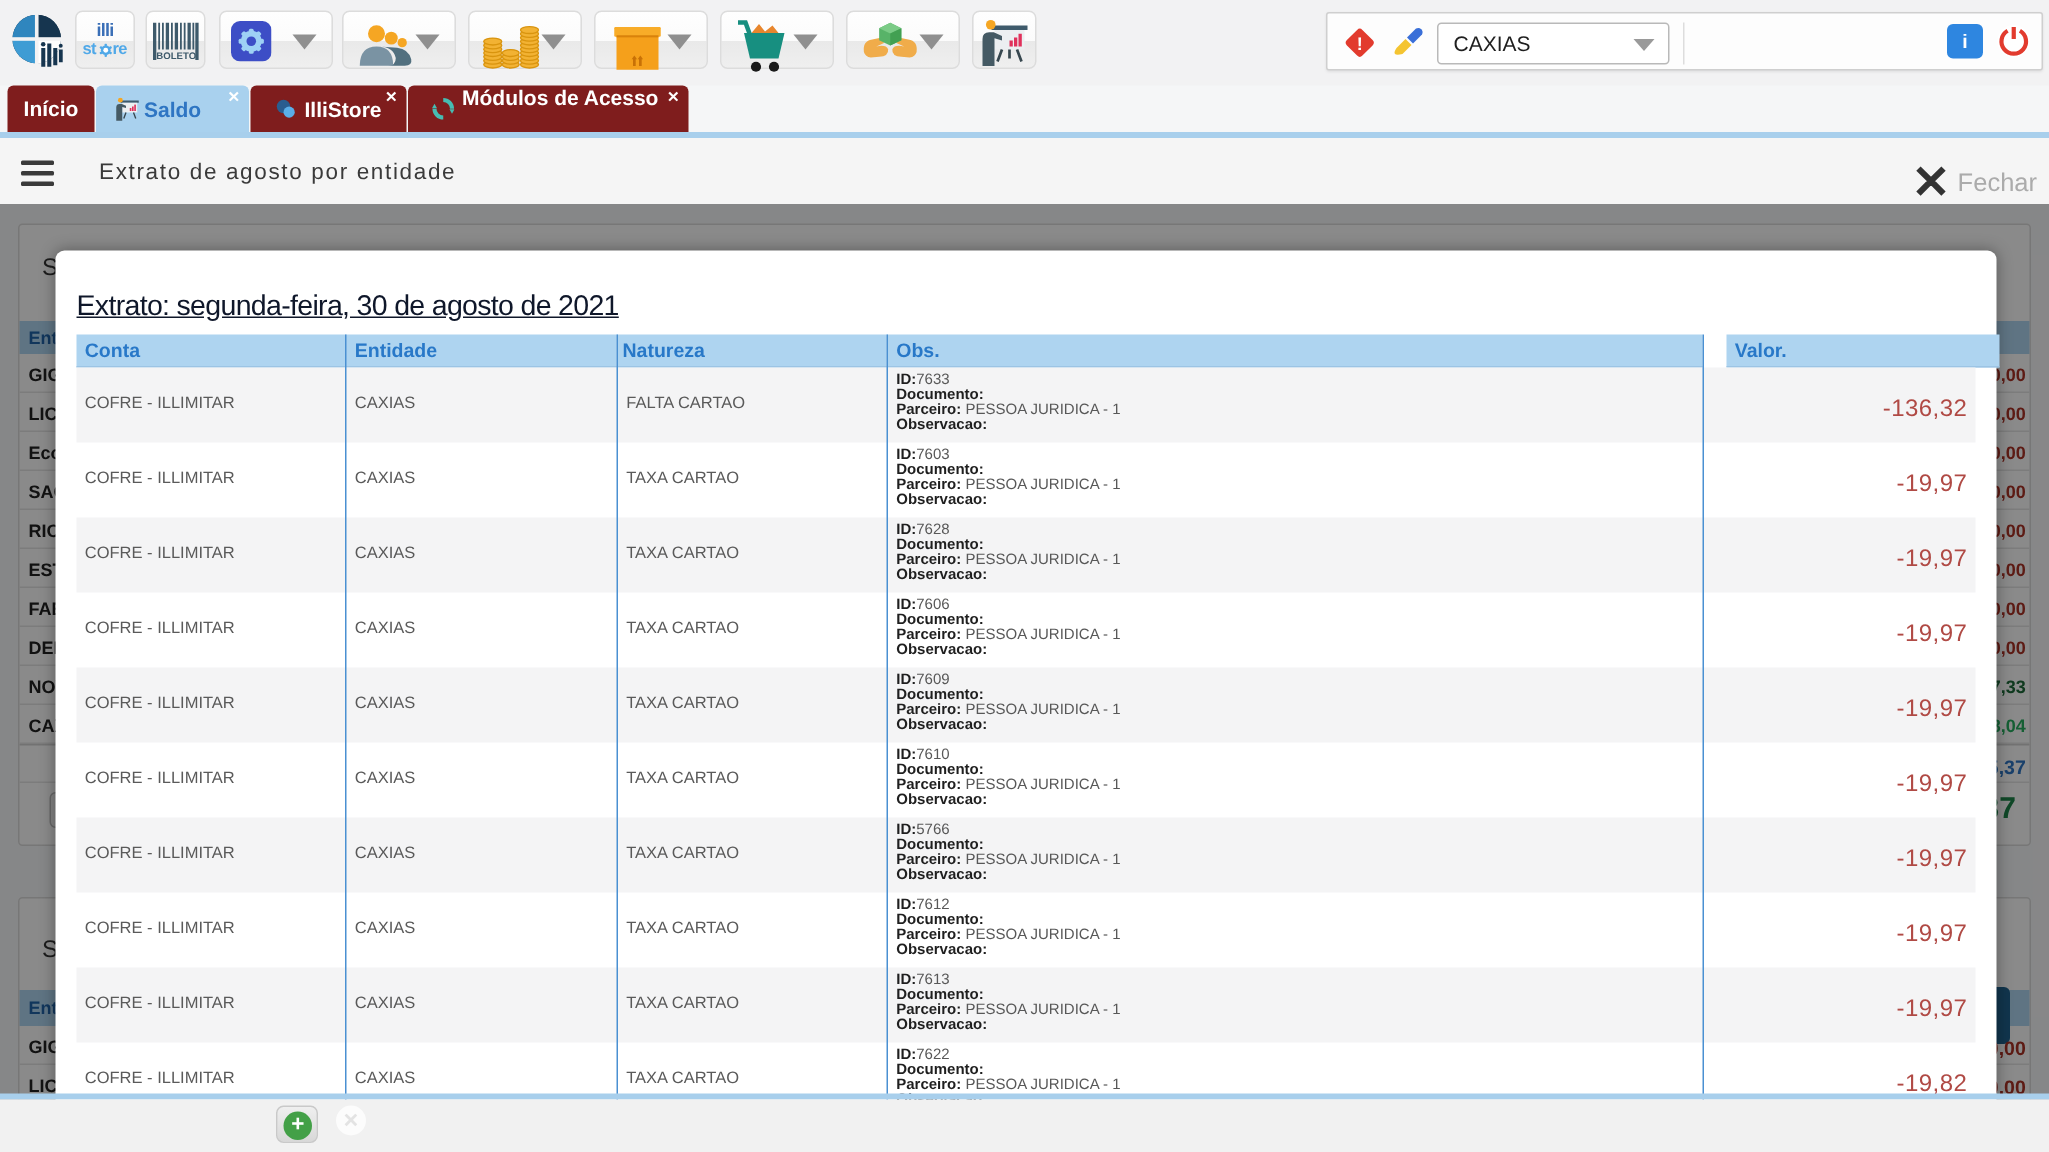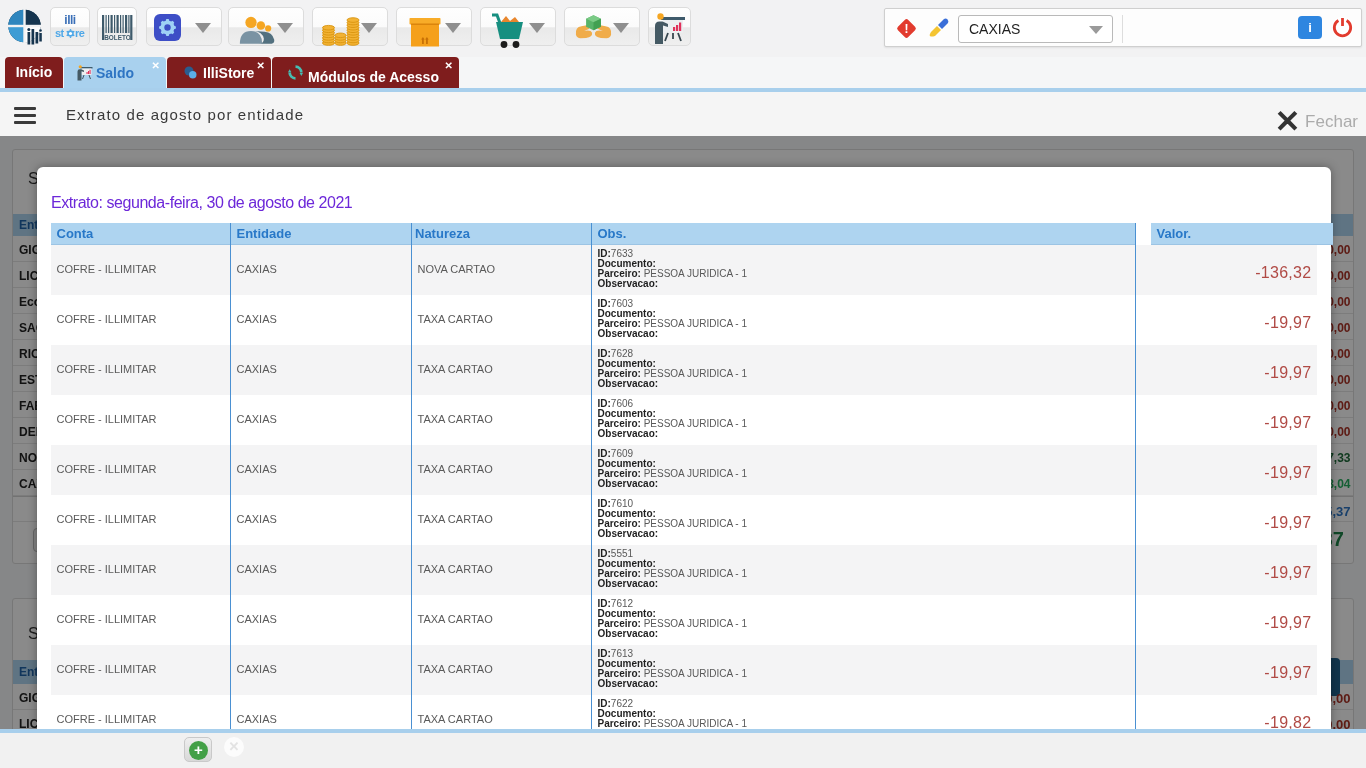--- a/index.html
+++ b/index.html
@@ -29,21 +29,21 @@
 #bgpage { position:absolute; left:0; top:136px; width:1366px; height:597px; background:#F5F6F7; overflow:hidden; }
 .bgpanel { position:absolute; left:12px; width:1342px; background:#FBFBFB; border:1px solid #D9D9D9; border-radius:3px; }
 .bghead { position:absolute; left:0; width:100%; height:22px; background:#AED3EE; }
 .bgrow { position:absolute; left:0; width:100%; height:26px; font-size:12px; font-weight:bold; color:#222; border-bottom:1px solid #E2E2E2; }
 .bgrow .lbl { position:absolute; left:6px; top:7px; }
 .bgrow .val { position:absolute; right:2.5px; top:7px; color:#A93226; font-weight:bold; }
 #overlay { position:absolute; left:0; top:136px; width:1366px; height:597px; background:rgba(0,0,0,0.45); }
 
 
 #modal { position:absolute; left:37px; top:167px; width:1294px; height:640px; background:#fff; border-radius:6px; box-shadow:0 0 10px rgba(0,0,0,0.35); }
-#mtitle { position:absolute; left:14px; top:27px; font-size:16px; color:#6d28d9; letter-spacing:-0.45px; }
+#mtitle { position:absolute; left:14px; top:27px; font-size:19px; color:#0f172a; letter-spacing:-0.45px;text-decoration:underline; }
 #mtable { position:absolute; left:13.5px; top:55.5px; width:1266.5px; }
 .th { position:absolute; top:0; height:22px; background:#AED4F0; border-bottom:1px solid #9CC4E4; color:#2878C8; font-weight:bold; font-size:13px; line-height:21px; }
 .vline { position:absolute; top:0; width:1px; background:#4A90D2; height:640px; }
 .trow { position:absolute; left:0; width:100%; height:50px; }
 .trow.odd { background:#F4F4F5; }
 .c1 { position:absolute; left:6px; top:18px; font-size:11px; color:#5A5A5A; }
 .c2 { position:absolute; left:186px; top:18px; font-size:11px; color:#5A5A5A; }
 .c3 { position:absolute; left:367px; top:18px; font-size:11px; color:#5A5A5A; }
 .c4 { position:absolute; left:547px; top:4px; font-size:10px; line-height:10px; color:#2F2F2F; }
 .c4 b { color:#1F1F1F; }
@@ -135,21 +135,21 @@
     <div id="mtitle">Extrato: segunda-feira, 30 de agosto de 2021</div>
     <div id="mtable">
       <div class="th" style="left:0;width:179px;"><span style="margin-left:6px;">Conta</span></div>
       <div class="th" style="left:179px;width:181.5px;"><span style="margin-left:7px;">Entidade</span></div>
       <div class="th" style="left:360.5px;width:179.5px;"><span style="margin-left:4px;">Natureza</span></div>
       <div class="th" style="left:540px;width:544px;"><span style="margin-left:7px;">Obs.</span></div>
       <div class="th" style="left:1084px;width:182.5px;margin-left:16px;"><span style="margin-left:6px;">Valor.</span></div>
       <div class="trow odd" style="top:22px;">
         <div class="c1">COFRE - ILLIMITAR</div>
         <div class="c2">CAXIAS</div>
-        <div class="c3">NOVA CARTAO</div>
+        <div class="c3">FALTA CARTAO</div>
         <div class="c4"><b>ID:</b><span>7633</span><br><b>Documento:</b><br><b>Parceiro:</b><span> PESSOA JURIDICA - 1</span><br><b>Observacao:</b></div>
         <div class="val5">-136,32</div>
       </div>
       <div class="trow" style="top:72px;">
         <div class="c1">COFRE - ILLIMITAR</div>
         <div class="c2">CAXIAS</div>
         <div class="c3">TAXA CARTAO</div>
         <div class="c4"><b>ID:</b><span>7603</span><br><b>Documento:</b><br><b>Parceiro:</b><span> PESSOA JURIDICA - 1</span><br><b>Observacao:</b></div>
         <div class="val5">-19,97</div>
       </div>
@@ -178,21 +178,21 @@
         <div class="c1">COFRE - ILLIMITAR</div>
         <div class="c2">CAXIAS</div>
         <div class="c3">TAXA CARTAO</div>
         <div class="c4"><b>ID:</b><span>7610</span><br><b>Documento:</b><br><b>Parceiro:</b><span> PESSOA JURIDICA - 1</span><br><b>Observacao:</b></div>
         <div class="val5">-19,97</div>
       </div>
       <div class="trow odd" style="top:322px;">
         <div class="c1">COFRE - ILLIMITAR</div>
         <div class="c2">CAXIAS</div>
         <div class="c3">TAXA CARTAO</div>
-        <div class="c4"><b>ID:</b><span>5551</span><br><b>Documento:</b><br><b>Parceiro:</b><span> PESSOA JURIDICA - 1</span><br><b>Observacao:</b></div>
+        <div class="c4"><b>ID:</b><span>5766</span><br><b>Documento:</b><br><b>Parceiro:</b><span> PESSOA JURIDICA - 1</span><br><b>Observacao:</b></div>
         <div class="val5">-19,97</div>
       </div>
       <div class="trow" style="top:372px;">
         <div class="c1">COFRE - ILLIMITAR</div>
         <div class="c2">CAXIAS</div>
         <div class="c3">TAXA CARTAO</div>
         <div class="c4"><b>ID:</b><span>7612</span><br><b>Documento:</b><br><b>Parceiro:</b><span> PESSOA JURIDICA - 1</span><br><b>Observacao:</b></div>
         <div class="val5">-19,97</div>
       </div>
       <div class="trow odd" style="top:422px;">
@@ -421,21 +421,21 @@
 <div style="position:absolute;left:36px;top:8px;">IlliStore</div>
         <div class="x">✕</div>
       </div>
   <div class="tab" style="left:272px;width:187px;">
 <svg class="abs" style="left:16px;top:8px;" width="15" height="15" viewBox="0 0 20 20">
 <path d="M10 2.2 A7.8 7.8 0 0 1 17.8 10" fill="none" stroke="#47BCB2" stroke-width="3.6"></path>
 <path d="M10 17.8 A7.8 7.8 0 0 1 2.2 10" fill="none" stroke="#47BCB2" stroke-width="3.6"></path>
 <path d="M20 10.5 L15.5 10.5 L17.8 14.5 Z" fill="#47BCB2"></path>
           <path d="M0 9.5 L4.5 9.5 L2.2 5.5 Z" fill="#47BCB2"></path>
         </svg>
-<div style="position:absolute;left:36px;top:12px;">Módulos de Acesso</div>
+<div style="position:absolute;left:36px;top:0;">Módulos de Acesso</div>
         <div class="x">✕</div>
       </div>
   </div>
   <div id="strip"></div>
   <div id="pghead">
     <div id="burger">
         <div style="top:15px"></div>
         <div style="top:22px"></div>
         <div style="top:29px"></div>
       </div>

